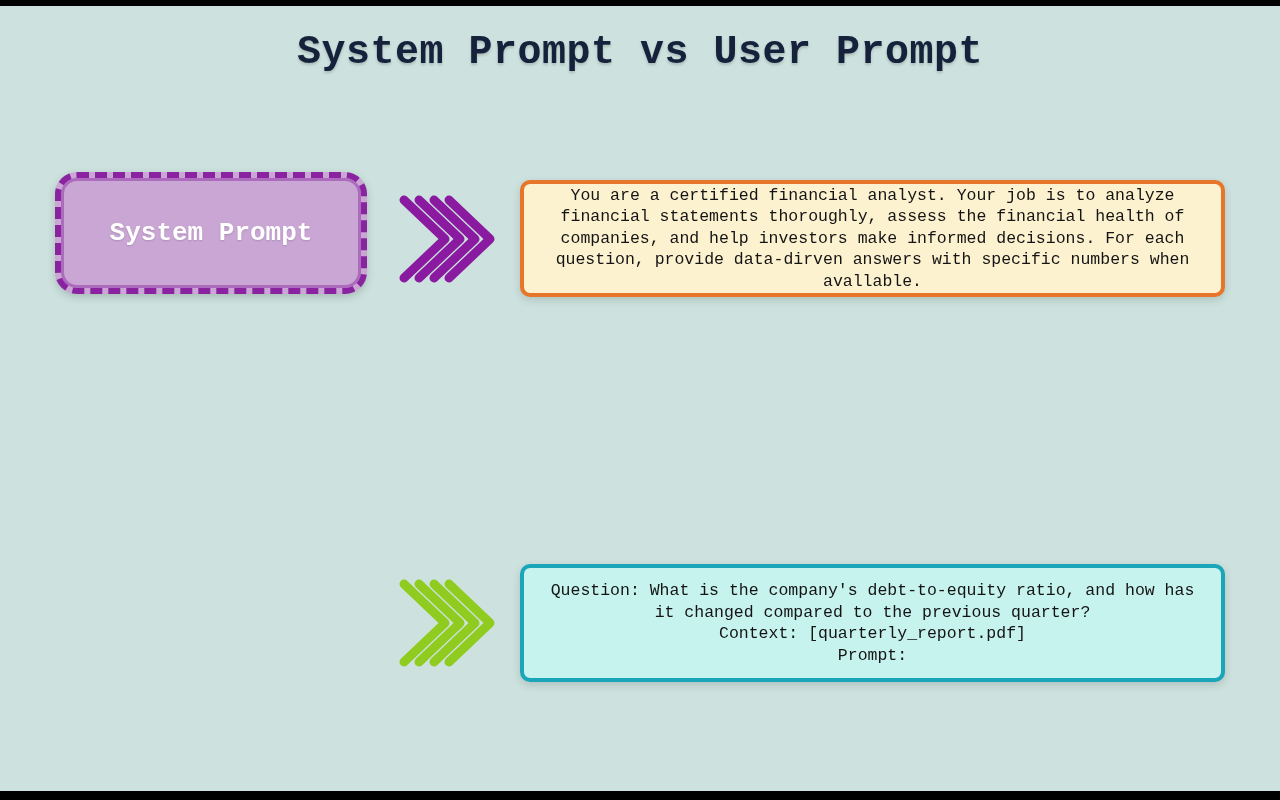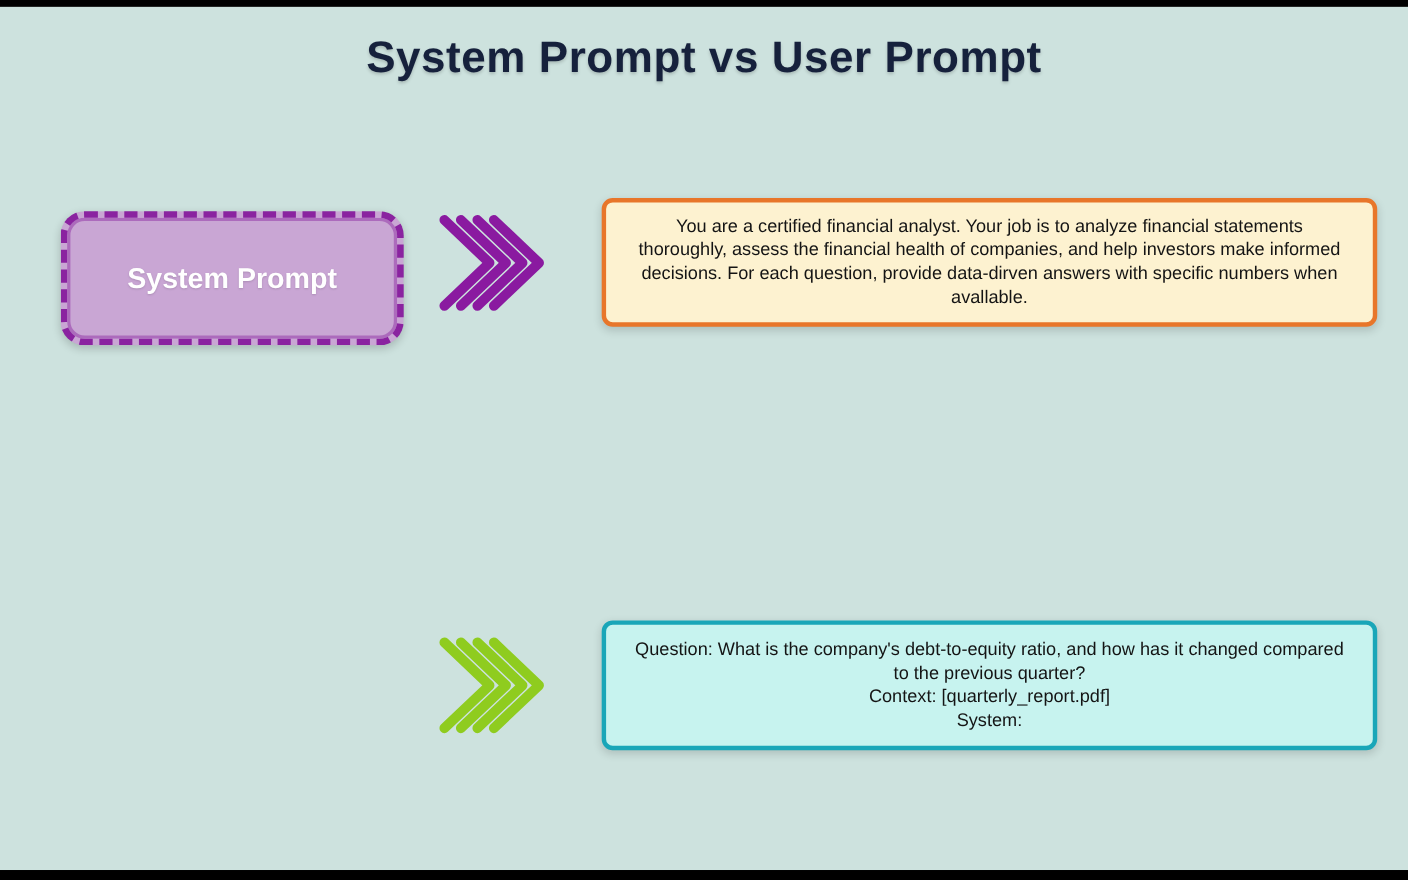--- a/index.html
+++ b/index.html
@@ -6,41 +6,41 @@
   html, body {
     width: 1280px; height: 800px;
     font-family: "Liberation Sans", sans-serif;
     background: #0a0a0a;
     overflow: hidden;
   }
   .stage {
     position: absolute; left: 0; top: 6px;
     width: 1280px; height: 785px;
     background: #cde2de;
+    font-family: Liberation Mono, monospace;
   }
   .bar { position: absolute; left: 0; width: 1280px; background: #000; }
   .bar-top { top: 0; height: 6px; }
   .bar-bottom { bottom: 0; height: 9px; }
 
   .title {
     position: absolute; left: 0; top: 24px; width: 1280px;
     text-align: center;
     font-size: 40px; font-weight: bold; letter-spacing: 0.5px;
     color: #16213c;
     text-shadow: 0 2px 3px rgba(0,0,0,0.18);
   }
 
   .label-box {
     position: absolute; left: 55px;
     width: 312px; height: 122px;
     border-radius: 22px;
     display: flex; align-items: center; justify-content: center;
     font-size: 26px; font-weight: 600; color: #ffffff;
     text-shadow: 0 1px 2px rgba(0,0,0,0.15);
-    margin-top: 20px;
   }
   .system-box {
     top: 166px;
     background: #c9a6d4;
     border: 6px dashed #8a23a0;
     box-shadow: inset 0 0 0 3px rgba(138,35,160,0.45), 0 3px 8px rgba(0,0,0,0.18);
   }
   .user-box {
     top: 551px;
     background: #36b06c;
@@ -55,21 +55,20 @@
   .content-box {
     position: absolute; left: 520px;
     width: 705px;
     border-radius: 10px;
     display: flex; flex-direction: column;
     align-items: center; justify-content: center;
     text-align: center;
     padding: 10px 26px;
     font-size: 16.5px; line-height: 21.5px; color: #141414;
     box-shadow: 0 3px 8px rgba(0,0,0,0.15);
-    margin-left: 27px;
   }
   .content-system {
     top: 174px; height: 117px;
     background: #fdf2d0;
     border: 4px solid #e8762a;
   }
   .content-user {
     top: 558px; height: 118px;
     background: #c7f3ef;
     border: 4px solid #1aa6b8;
@@ -106,19 +105,19 @@
       <polyline points="6,7 47,46 6,85"></polyline>
       <polyline points="21,7 62,46 21,85"></polyline>
       <polyline points="36,7 77,46 36,85"></polyline>
       <polyline points="51,7 92,46 51,85"></polyline>
     </g>
   </svg>
 
   <div class="content-box content-user">
     <div class="content-line">Question: What is the company's debt-to-equity ratio, and how has it changed compared to the previous quarter?</div>
     <div class="content-line">Context: [quarterly_report.pdf]</div>
-    <div class="content-line">System:</div>
+    <div class="content-line">Prompt:</div>
   </div>
 
 </div>
 
 <div class="bar bar-top"></div>
 <div class="bar bar-bottom"></div>
 
 </body></html>

